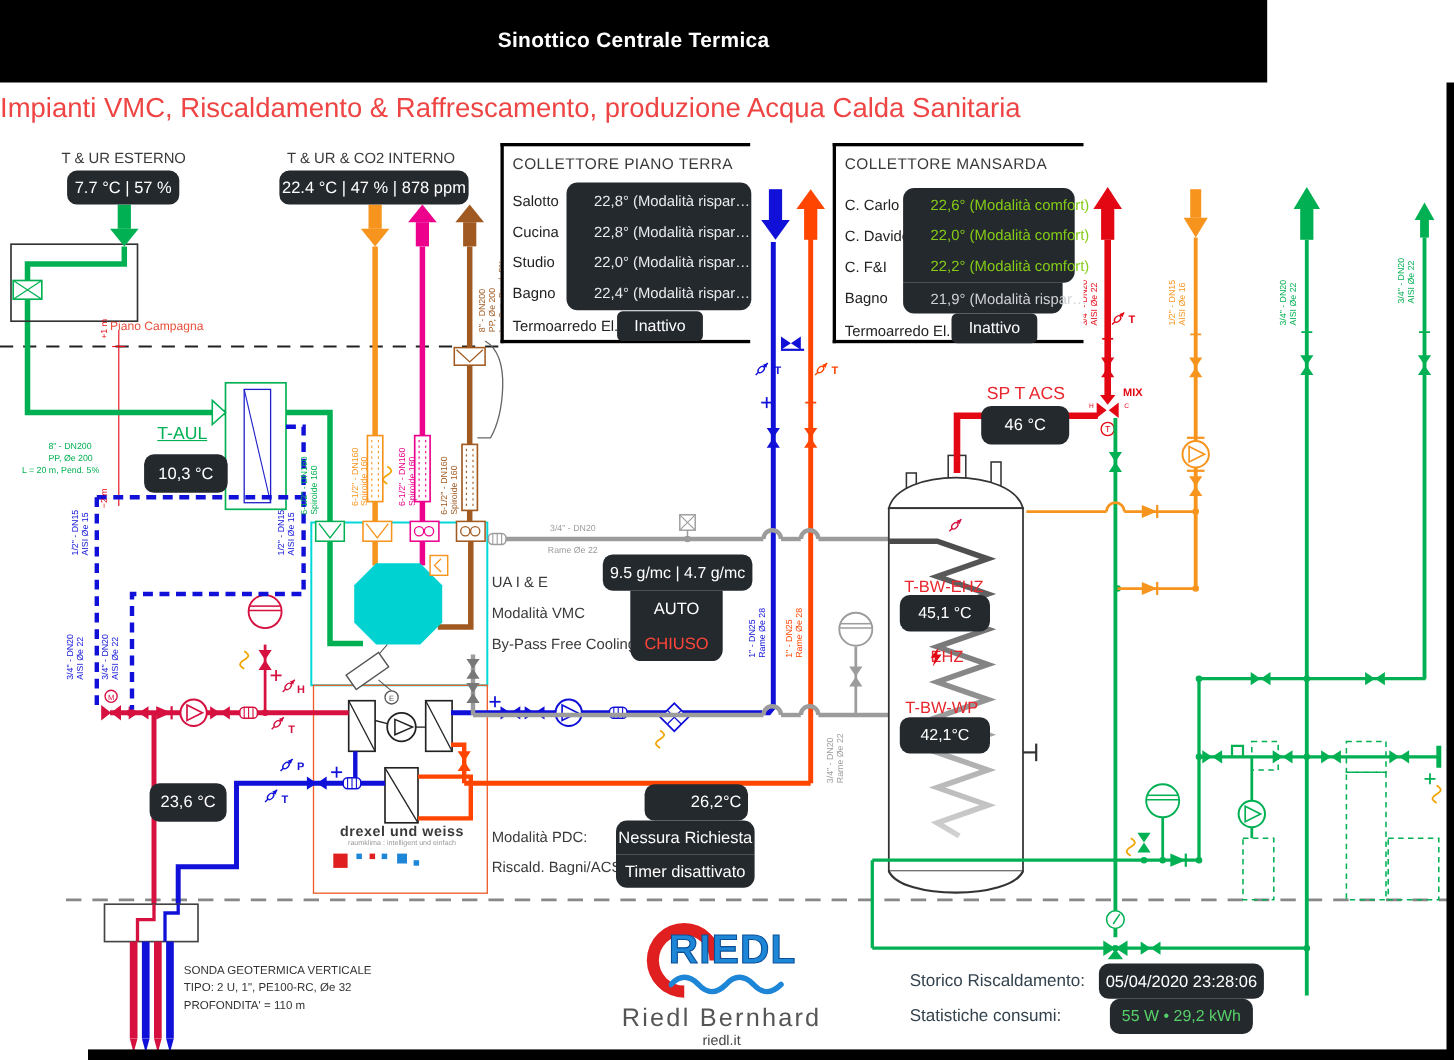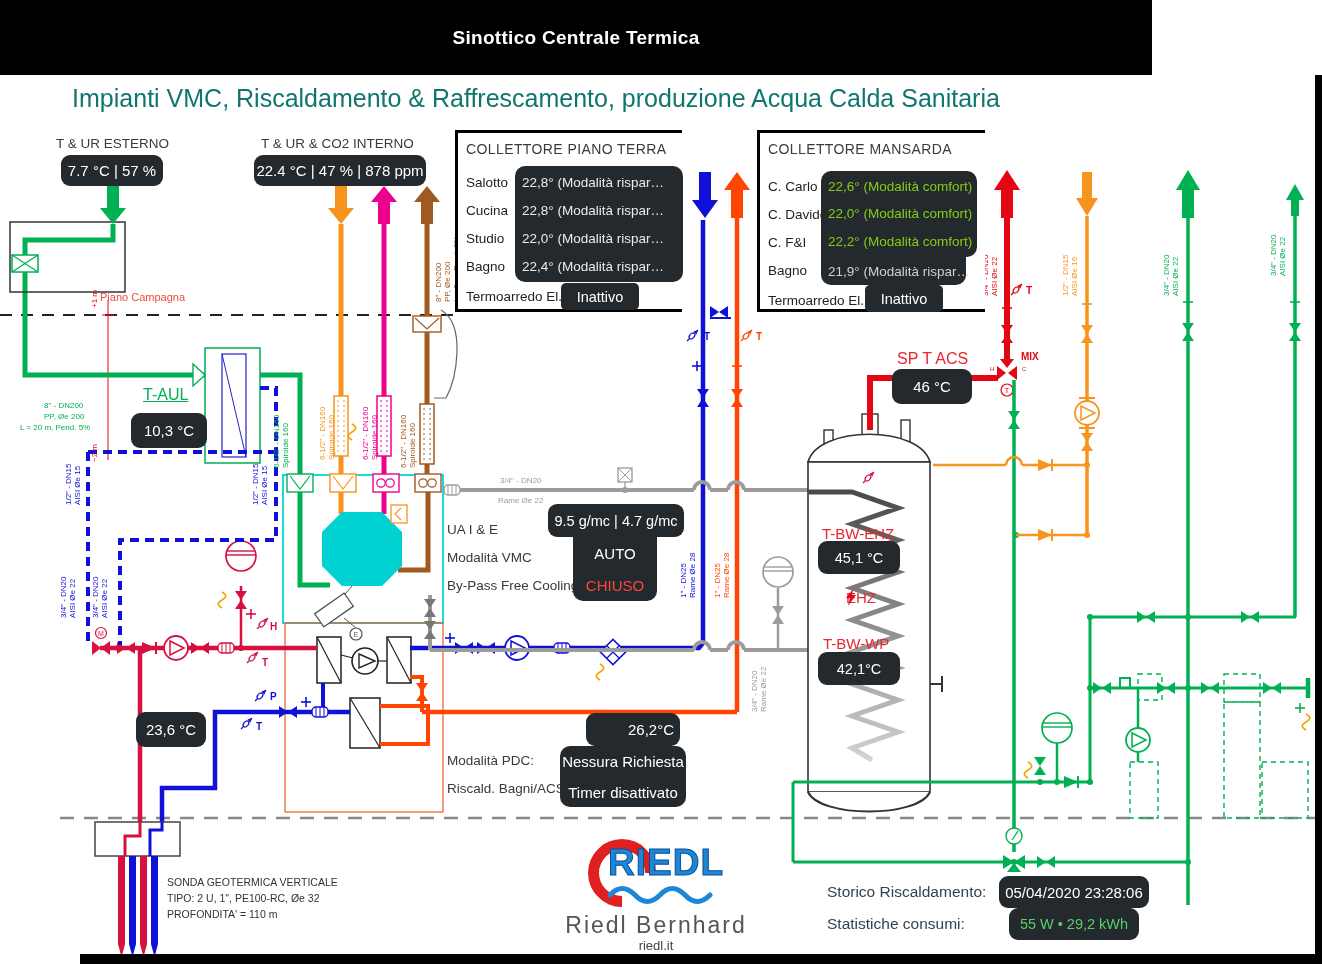--- a/index.html
+++ b/index.html
@@ -1,34 +1,34 @@
 <!DOCTYPE html>
 <html><head>
 <meta charset="utf-8">
 <style>
   html,body{margin:0;padding:0;background:#fff;}
   #stage{position:relative;width:1322px;height:964px;background:#fff;overflow:hidden;
          font-family:"Liberation Sans",sans-serif;}
   #hdr{position:absolute;left:0;top:0;width:1152px;height:75px;background:#000;
        display:flex;align-items:center;justify-content:center;}
   #hdr span{color:#fff;font-size:19px;font-weight:bold;letter-spacing:.3px;}
-  #subtitle{position:absolute;left:0;top:84px;width:1072px;text-align:center;
-       font-size:25px;color:#0f766e;}
+  #subtitle{position:absolute;left:0;top:84px;width:1072px;
+       font-size:25px;color:#ef4444;}
   svg{position:absolute;left:0;top:0;}
   .abs{position:absolute;}
   .lbl{position:absolute;font-size:13.5px;color:#3a3a3a;white-space:nowrap;}
   .badge{position:absolute;background:#24292e;color:#fff;border-radius:9px;
        display:flex;align-items:center;justify-content:center;font-size:15px;
        box-sizing:border-box;white-space:nowrap;}
   .panel{position:absolute;width:227px;height:182px;background:#fff;
        border-left:3px solid #000;border-top:3px solid #000;border-bottom:3px solid #000;box-sizing:border-box;}
   .panel .ttl{position:absolute;left:8px;top:8px;font-size:14px;color:#3a3a3a;letter-spacing:.4px;}
   .rowlbl{position:absolute;left:8px;font-size:13.5px;color:#222;white-space:nowrap;}
   .dark{position:absolute;background:#24292e;border-radius:10px;display:flex;
-       flex-direction:column;justify-content:space-around;box-sizing:border-box;padding:2px 0 2px 7px;}
+       flex-direction:column;justify-content:space-around;box-sizing:border-box;padding:2px 0 2px 25px;}
   .dark span{font-size:13.5px;white-space:nowrap;}
   .redlbl{position:absolute;color:#e8262d;font-size:15px;white-space:nowrap;}
   .greenlbl{position:absolute;color:#00b052;font-size:16px;white-space:nowrap;}
   .pl{font-size:8px;}
   .tag{font-size:10px;font-weight:bold;}
   .small{font-size:10.5px;color:#333;}
   #riedl-arc{position:absolute;width:46px;height:46px;border:11px solid #e02020;
        border-right-color:transparent;border-radius:50%;transform:rotate(45deg);}
   .sq{display:inline-block;vertical-align:top;}
 </style>
@@ -544,20 +544,32 @@
   <div class="badge" style="left:818px;top:541px;width:82px;height:33px;font-size:14.5px;">45,1 °C</div>
   <div class="redlbl" style="left:846px;top:589px;display:flex;align-items:center;gap:4px;">
     <span>EHZ</span>
     <svg width="11" height="17" viewBox="0 0 11 17">
         <polygon points="7,0 0,9 4,9 2,17 10,6 6,6" fill="#e30613"></polygon>
       </svg>
   </div>
   <div class="redlbl" style="left:823px;top:635px;">T-BW-WP</div>
   <div class="badge" style="left:818px;top:652px;width:82px;height:33px;font-size:14.5px;">42,1°C</div>
 
+  <div class="abs" style="left:293px;top:748px;width:145px;text-align:center;">
+    <div style="font-size:13px;font-weight:bold;color:#3a3a3a;letter-spacing:.5px;">drexel und weiss</div>
+    <div style="font-size:6.5px;color:#999;">raumklima : intelligent und einfach</div>
+    <div style="margin-top:6px;text-align:left;padding-left:10px;">
+      <span class="sq" style="width:13px;height:13px;background:#e02020;"></span>
+      <span class="sq" style="width:5px;height:5px;background:#1e86d6;margin-left:4px;"></span>
+      <span class="sq" style="width:5px;height:5px;background:#e02020;margin-left:2px;"></span>
+      <span class="sq" style="width:5px;height:5px;background:#1e86d6;margin-left:2px;"></span>
+      <span class="sq" style="width:9px;height:9px;background:#1e86d6;margin-left:4px;"></span>
+      <span class="sq" style="width:5px;height:5px;background:#1e86d6;margin-left:2px;margin-top:6px;"></span>
+    </div>
+  </div>
 
   <div class="abs" style="left:167px;top:874px;line-height:16px;">
     <span class="small" style="display:block;">SONDA GEOTERMICA VERTICALE</span>
     <span class="small" style="display:block;">TIPO: 2 U, 1", PE100-RC, Øe 32</span>
     <span class="small" style="display:block;">PROFONDITA'  = 110 m</span>
   </div>
 
   <div id="riedl-arc" style="left:588px;top:839px;"></div>
   <div class="abs" style="left:608px;top:842px;font-size:37px;font-weight:bold;color:#1e86d6;-webkit-text-stroke:1px #0a4f96;letter-spacing:1px;">RIEDL</div>
   <svg class="abs" style="left:608px;top:884px;" width="112" height="20" viewBox="0 0 112 20">

